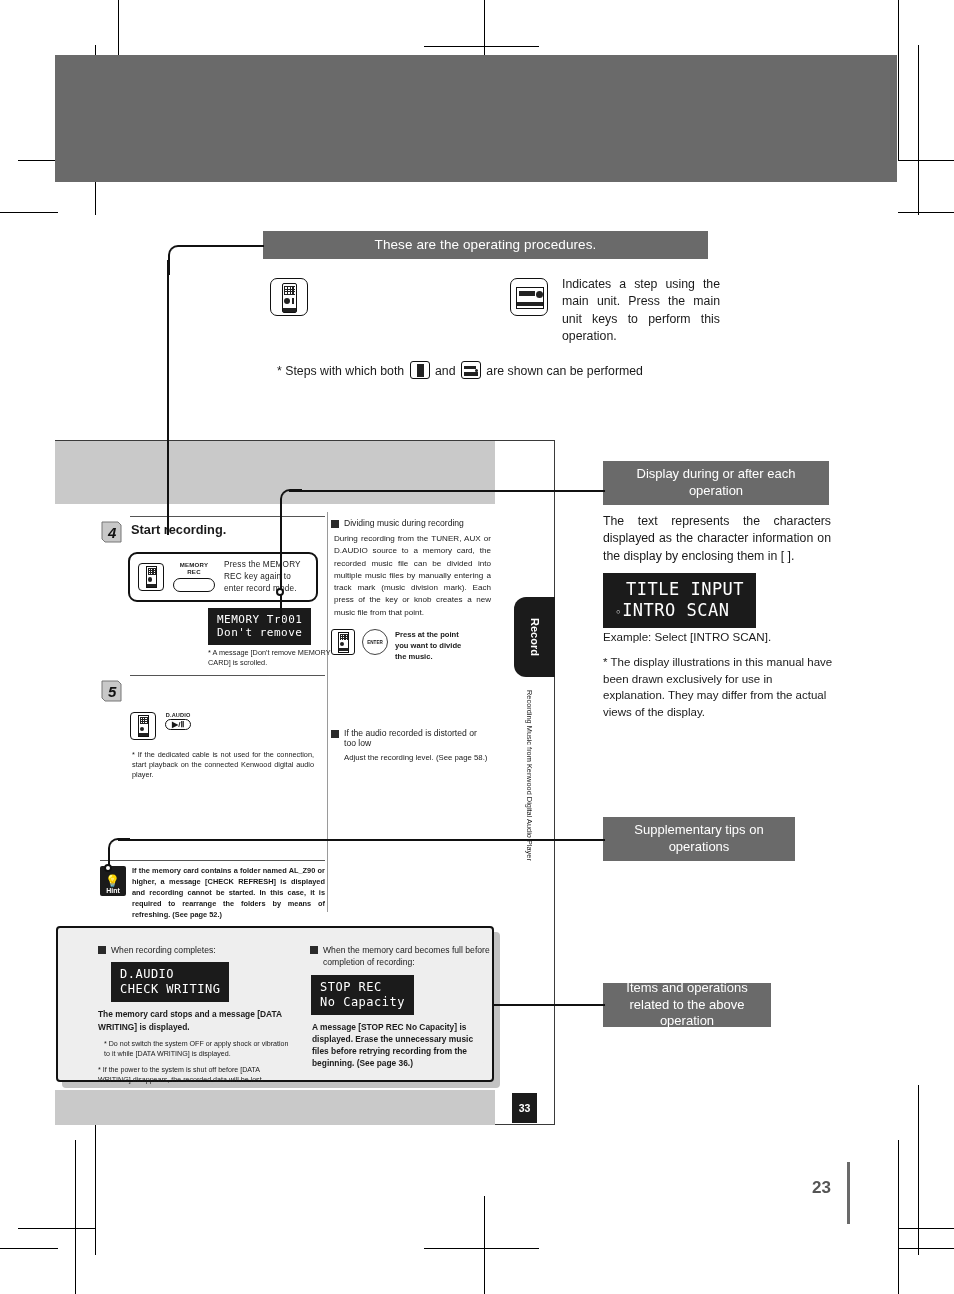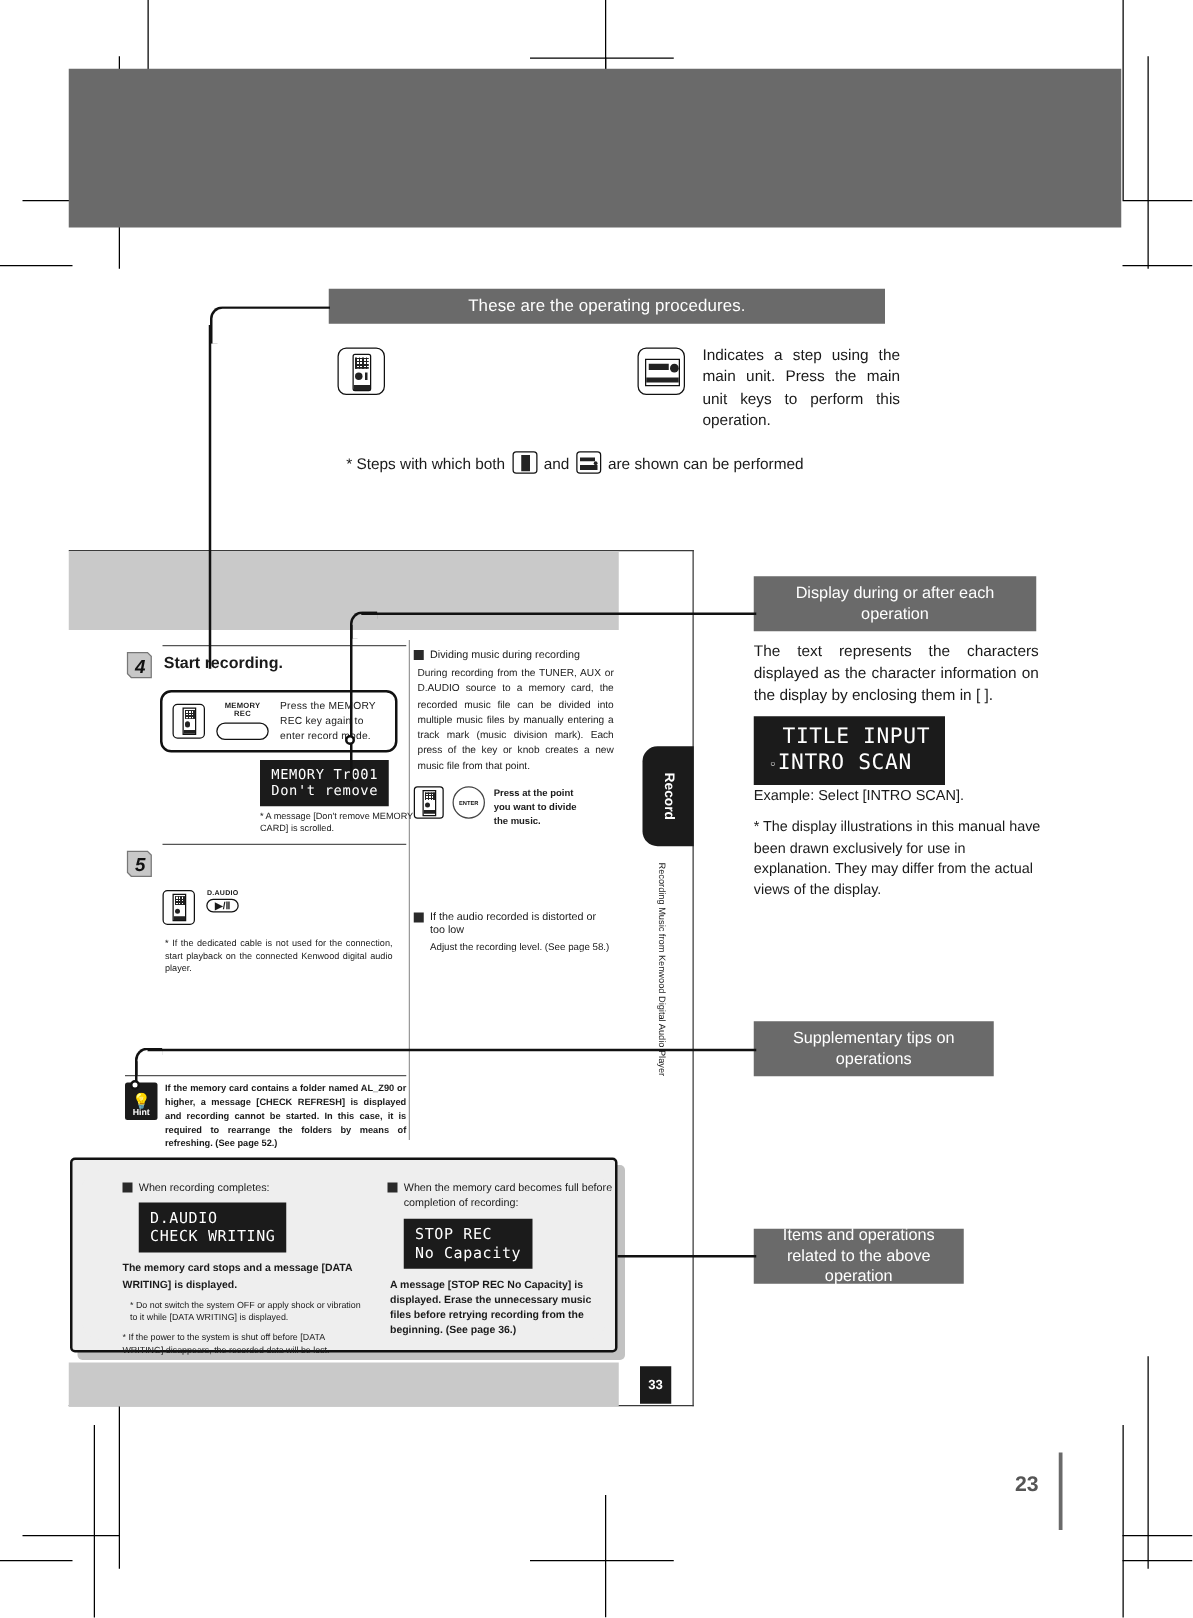--- a/index.html
+++ b/index.html
@@ -494,21 +494,21 @@
   <div class="res-bold" style="margin-top:6px;">The memory card stops and a message [DATA WRITING] is displayed.</div>
   <div class="res-star" style="margin-top:6px;margin-left:6px;">* Do not switch the system OFF or apply shock or vibration to it while [DATA WRITING] is displayed.</div>
   <div class="res-star" style="margin-top:6px;margin-left:0;">* If the power to the system is shut off before [DATA WRITING] disappears, the recorded data will be lost.</div>
 </div>
 
 <div class="res-col b">
   <div class="res-head">
     <span class="msq"></span>
     <span>When the memory card becomes full before completion of recording:</span>
   </div>
-  <div class="lcd" style="font-size:12px;margin:6px 0 0 13px;">
+  <div class="lcd" style="font-size:12px;margin:6px 0 0 1px;">
     <div class="ln">STOP REC</div>
     <div class="ln">No Capacity</div>
   </div>
   <div class="res-bold" style="margin-top:6px;margin-left:2px;">A message [STOP REC No Capacity] is displayed. Erase the unnecessary music files before retrying recording from the beginning. (See page 36.)</div>
 </div>
 
 <div class="mock-pageno">33</div>
 
 <div class="callout co1">Display during or after each operation</div>
 <div class="callout co2">Supplementary tips on operations</div>

